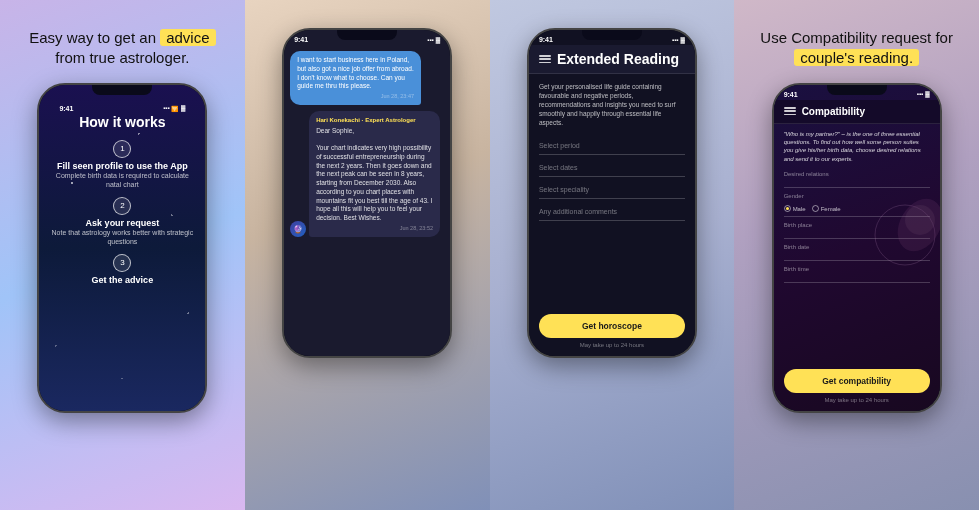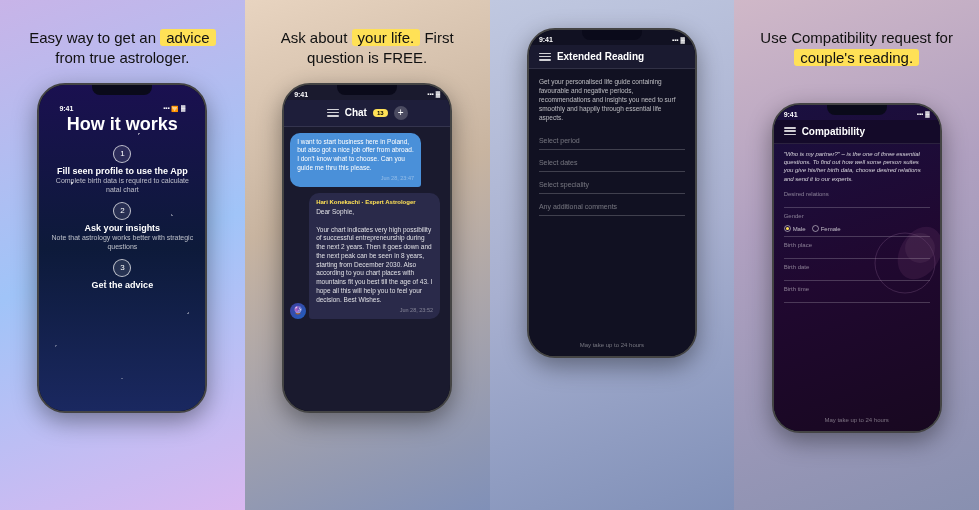--- a/index.html
+++ b/index.html
@@ -45,21 +45,20 @@
       background: linear-gradient(160deg, #c8b4e8 0%, #a0c4f8 50%, #d9b8f0 100%);
     }
     .panel-2 {
       background: linear-gradient(160deg, #e8d4c0 0%, #c8b4a0 40%, #8090b8 100%);
     }
     .panel-3 {
       background: linear-gradient(160deg, #c0c8e0 0%, #a8b0d0 50%, #8090b8 100%);
     }
     .panel-4 {
       background: linear-gradient(160deg, #d0b8c8 0%, #b0a0c0 40%, #8890b0 100%);
-      gap: 20px;
     }
 
     
     .phone {
       width: 170px;
       height: 330px;
       border-radius: 28px;
       border: 2px solid #444;
       background: #0a0a1a;
       overflow: hidden;
@@ -114,21 +113,21 @@
         radial-gradient(circle at 20% 30%, rgba(255,255,255,0.6) 1px, transparent 1px),
         radial-gradient(circle at 60% 15%, rgba(255,255,255,0.5) 1px, transparent 1px),
         radial-gradient(circle at 80% 40%, rgba(255,255,255,0.4) 1px, transparent 1px),
         radial-gradient(circle at 40% 60%, rgba(255,255,255,0.5) 1px, transparent 1px),
         radial-gradient(circle at 10% 80%, rgba(255,255,255,0.3) 1px, transparent 1px),
         radial-gradient(circle at 90% 70%, rgba(255,255,255,0.4) 1px, transparent 1px),
         radial-gradient(circle at 50% 90%, rgba(255,255,255,0.3) 1px, transparent 1px);
     }
 
     .how-it-works-title {
-      font-size: 18px;
+      font-size: 14px;
       font-weight: 700;
       text-align: center;
       margin-bottom: 10px;
       position: relative;
     }
 
     .step {
       display: flex;
       flex-direction: column;
       align-items: center;
@@ -307,21 +306,21 @@
     .ext-header {
       background: #1a1a30;
       padding: 6px 10px;
       display: flex;
       align-items: center;
       gap: 6px;
       border-bottom: 1px solid rgba(255,255,255,0.1);
     }
 
     .ext-title {
-      font-size: 10px;
+      font-size: 14px;
       color: #fff;
       font-weight: 600;
     }
 
     .ext-body {
       flex: 1;
       padding: 8px 10px;
       overflow: hidden;
     }
 
@@ -498,54 +497,41 @@
         </div>
       </div>
       <div class="how-it-works-title">How it works</div>
       <div class="step">
         <div class="step-circle">1</div>
         <div class="step-title">Fill seen profile to use the App</div>
         <div class="step-desc">Complete birth data is required to calculate natal chart</div>
       </div>
       <div class="step">
         <div class="step-circle">2</div>
-        <div class="step-title">Ask your insights</div>
+        <div class="step-title">Ask your request</div>
         <div class="step-desc">Note that astrology works better with strategic questions</div>
       </div>
       <div class="step">
         <div class="step-circle">3</div>
         <div class="step-title">Get the advice</div>
       </div>
     </div>
   </div>
 </div>
 
 <div class="panel panel-2">
-  <p class="panel-caption">
-    Ask about <span class="highlight">your life.</span> First question is FREE.
-  </p>
   <div class="phone">
     <div class="phone-notch"></div>
     <div class="phone-2-content">
       <div class="phone-status-bar">
         <span>9:41</span>
         <div class="status-icons">
           <span>▪▪▪</span>
           <span>▓</span>
         </div>
-      </div>
-      <div class="chat-header">
-        <div class="chat-menu-icon">
-          <span></span>
-            <span></span>
-            <span></span>
-        </div>
-        <span class="chat-title">Chat</span>
-        <span class="chat-badge">13</span>
-        <div class="chat-add-btn">+</div>
       </div>
       <div class="chat-messages">
         <div class="user-msg-wrap">
           <div class="msg-bubble msg-user">
             I want to start business here in Poland, but also got a nice job offer from abroad. I don't know what to choose. Can you guide me thru this please.
             <div class="msg-meta">Jun 28, 23:47</div>
           </div>
         </div>
         <div class="astro-msg-wrap">
           <div class="astro-avatar-small">🔮</div>
@@ -580,20 +566,21 @@
         <span class="ext-title">Extended Reading</span>
       </div>
       <div class="ext-body">
         <div class="ext-desc">Get your personalised life guide containing favourable and negative periods, recommendations and insights you need to surf smoothly and happily through essential life aspects.</div>
         <div class="ext-field">Select period</div>
         <div class="ext-field">Select dates</div>
         <div class="ext-field">Select speciality</div>
         <div class="ext-field">Any additional comments</div>
       </div>
       <div class="ext-footer">
+        <div class="cta-button">Get horoscope</div>
         <div class="ext-note">May take up to 24 hours</div>
       </div>
     </div>
   </div>
 </div>
 
 <div class="panel panel-4">
   <p class="panel-caption">
     Use Compatibility request for <span class="highlight">couple's reading.</span>
   </p>
@@ -640,17 +627,18 @@
           </div>
         </div>
         <div class="compat-field-label">Birth place</div>
         <div class="compat-field"></div>
         <div class="compat-field-label">Birth date</div>
         <div class="compat-field"></div>
         <div class="compat-field-label">Birth time</div>
         <div class="compat-field"></div>
       </div>
       <div class="compat-footer">
+        <div class="cta-button">Get compatibility</div>
         <div class="ext-note">May take up to 24 hours</div>
       </div>
     </div>
   </div>
 </div>
 
 </body></html>

